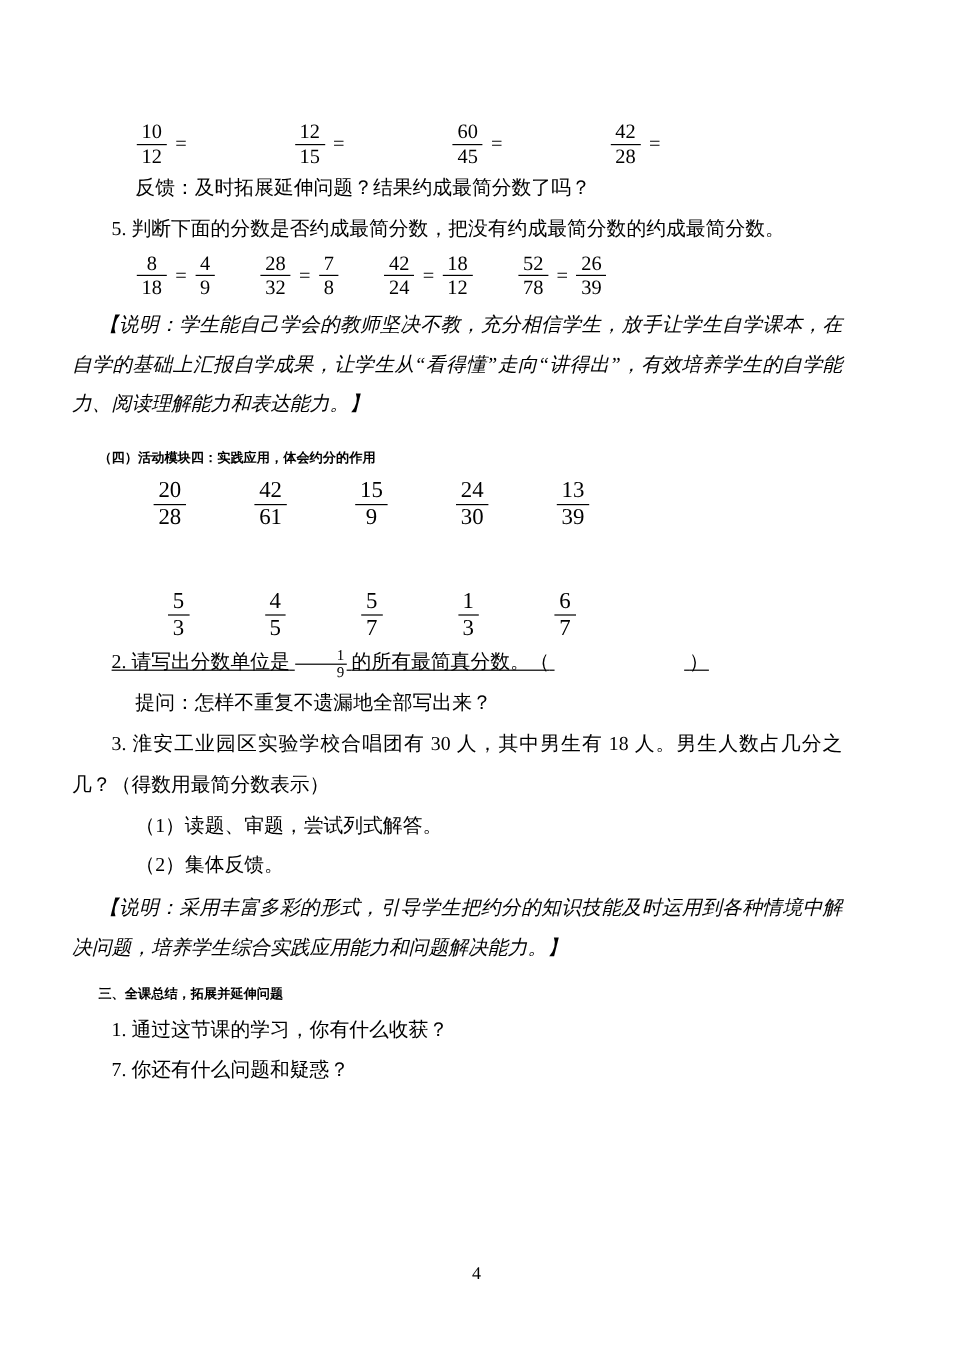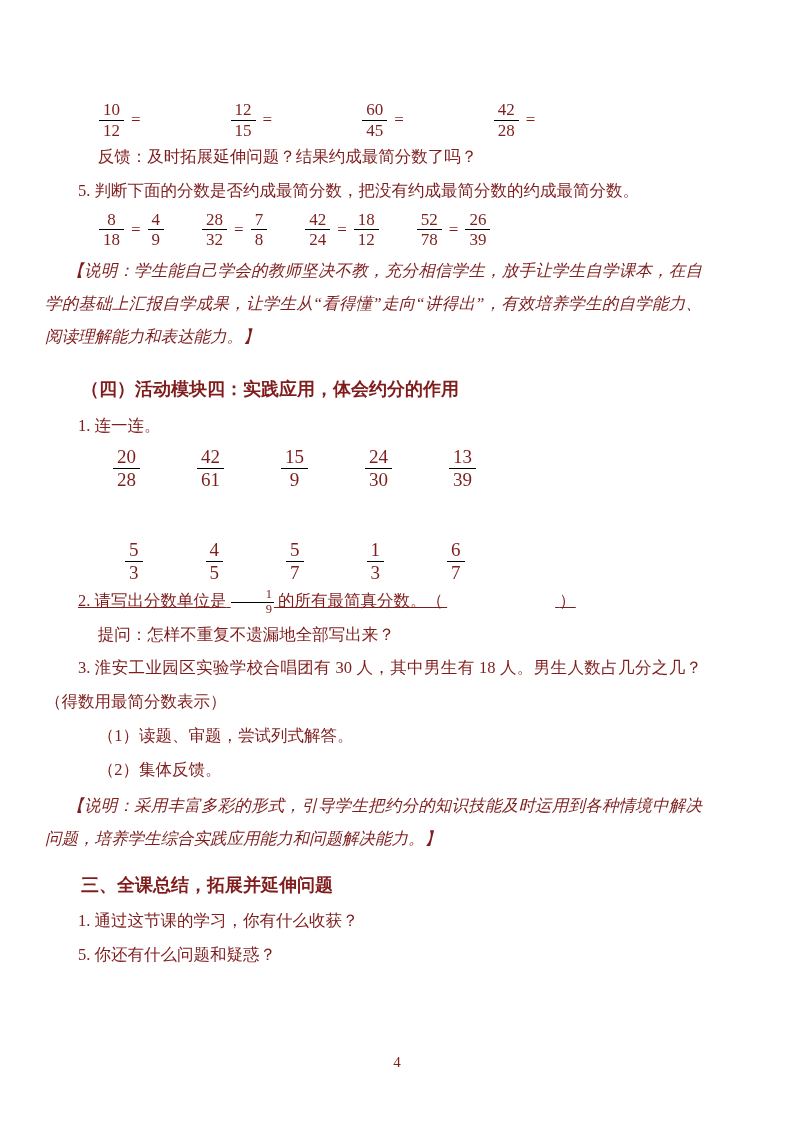--- a/index.html
+++ b/index.html
@@ -3,44 +3,44 @@
 <meta charset="utf-8">
 <style>
   * { box-sizing: border-box; }
   html, body { margin: 0; padding: 0; background: #ffffff; }
   .page {
     position: relative;
     width: 794px;
     height: 1123px;
     margin: 0 auto;
     background: #ffffff;
-    color: #7f1d1d;
+    color: #000000;
     font-family: "Liberation Serif", "DejaVu Serif", serif;
     font-size: 16.5px;
-    padding: 100px 92px 0 45px;
+    padding: 100px 92px 0 60px;
     overflow: hidden;
   }
   p.line { margin: 0; line-height: 2.05; }
   .ind2 { text-indent: 2em; }
   .ind3 { text-indent: 3.2em; }
   .note {
     margin: 0;
     font-style: italic;
     text-align: justify;
     text-indent: 1.35em;
     line-height: 2.0;
     font-family: "Liberation Serif", "DejaVu Serif", serif;
   }
   .heading {
     margin: 0;
     font-weight: bold;
     font-family: "Liberation Sans", "DejaVu Sans", sans-serif;
     text-indent: 2em;
     line-height: 2.1;
-    font-size: 18px;
+    font-size: 11px;
   }
   
   .frac {
     display: inline-block;
     vertical-align: middle;
     text-align: center;
     line-height: 1.15;
     font-size: 17px;
   }
   .frac .fnum { display: block; border-bottom: 1.4px solid #000; padding: 0 4px; }
@@ -161,21 +161,20 @@
         <span class="fnum">26</span>
         <span class="fden">39</span>
       </span>
     </span>
   </div>
 
   <p class="note mt4">【说明：学生能自己学会的教师坚决不教，充分相信学生，放手让学生自学课本，在自学的基础上汇报自学成果，让学生从“看得懂”走向“讲得出”，有效培养学生的自学能力、阅读理解能力和表达能力。】</p>
 
   <p class="heading mt18">（四）活动模块四：实践应用，体会约分的作用</p>
 
-  <p class="line ind2 mt2">1. 连一连。</p>
 
   <div class="frac-row row-match-top">
     <span class="frac lg">
       <span class="fnum">20</span>
       <span class="fden">28</span>
     </span>
     <span class="frac lg">
       <span class="fnum">42</span>
       <span class="fden">61</span>
     </span>
@@ -232,18 +231,18 @@
   <p class="line ind2" style="text-align: justify;">3. 淮安工业园区实验学校合唱团有 30 人，其中男生有 18 人。男生人数占几分之几？（得数用最简分数表示）</p>
 
   <p class="line ind3">（1）读题、审题，尝试列式解答。</p>
   <p class="line ind3">（2）集体反馈。</p>
 
   <p class="note mt2">【说明：采用丰富多彩的形式，引导学生把约分的知识技能及时运用到各种情境中解决问题，培养学生综合实践应用能力和问题解决能力。】</p>
 
   <p class="heading mt12">三、全课总结，拓展并延伸问题</p>
 
   <p class="line ind2">1. 通过这节课的学习，你有什么收获？</p>
-  <p class="line ind2">5. 你还有什么问题和疑惑？</p>
+  <p class="line ind2">7. 你还有什么问题和疑惑？</p>
 
 
   <div class="page-number">4</div>
 
 </div>
 
 </body></html>

